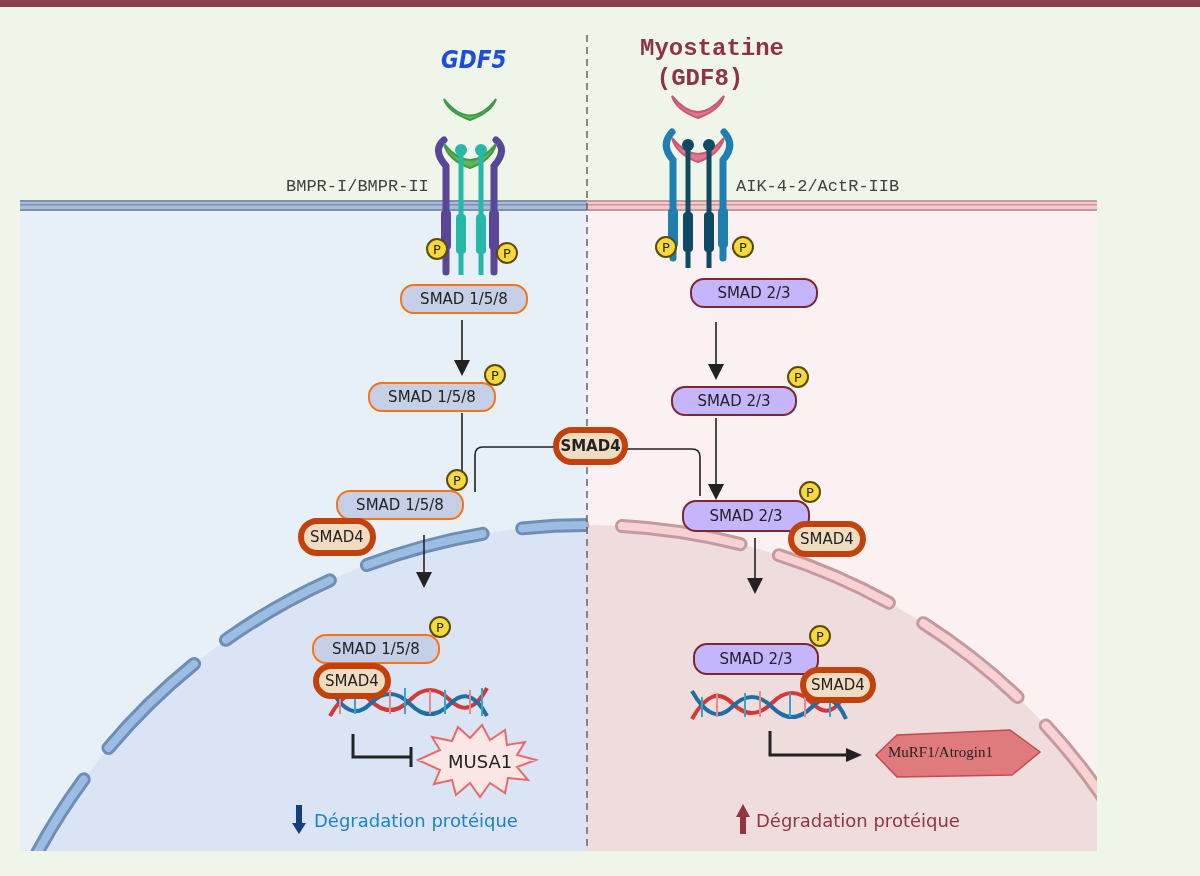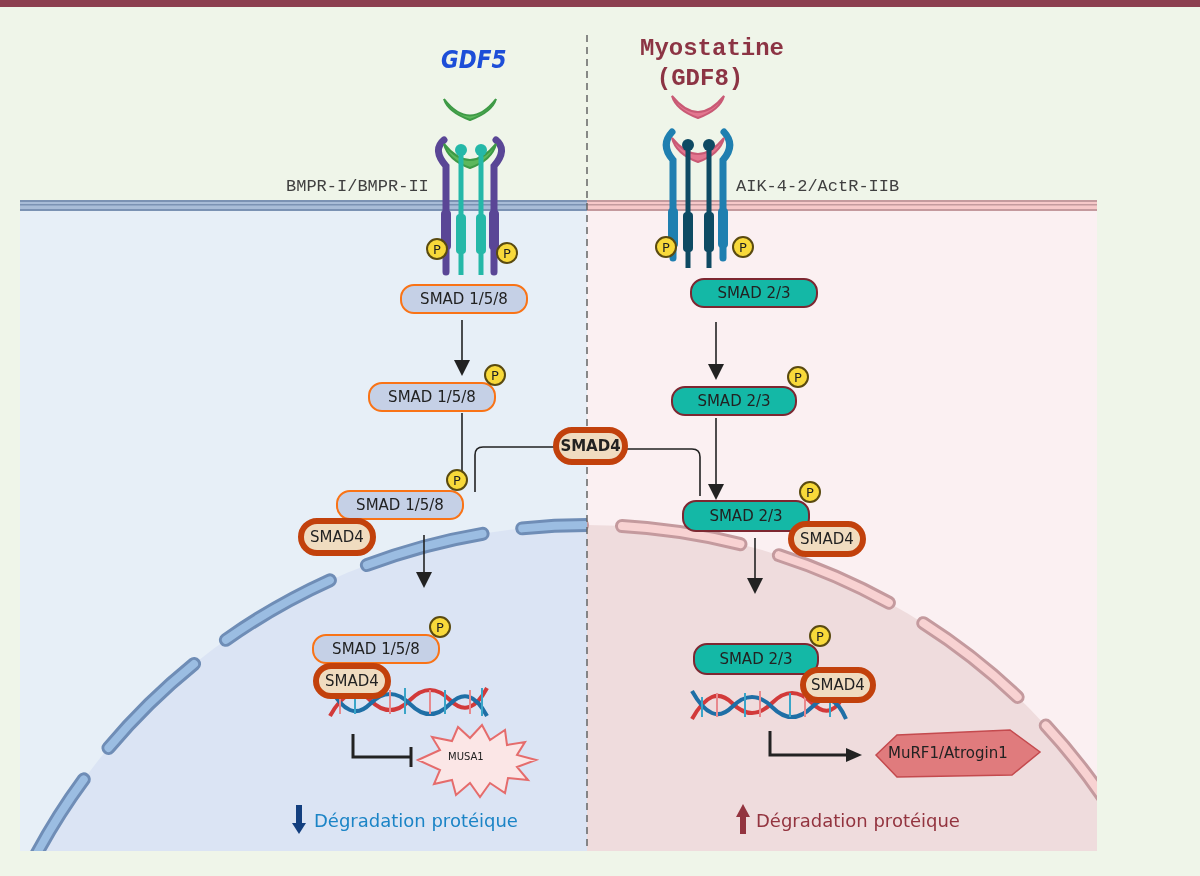--- a/index.html
+++ b/index.html
@@ -5,29 +5,29 @@
   html, body { margin: 0; padding: 0; }
   body { width: 1200px; height: 876px; background: #eff5e9; position: relative; overflow: hidden; font-family: "DejaVu Sans", sans-serif; }
   .topbar { position: absolute; left: 0; top: 0; width: 1200px; height: 7px; background: #8c3f50; }
   svg.diagram { position: absolute; left: 0; top: 0; }
   .lbl { position: absolute; white-space: nowrap; font-family: Liberation Mono, monospace; }
   .title-green { color: #1d4ed8; font-weight: bold; font-size: 24px; font-family: "DejaVu Sans Condensed", "DejaVu Sans", sans-serif; font-style: italic; }
   .title-red { color: #8c3444; font-weight: bold; font-size: 24px; text-align: center; line-height: 30px; }
   .receptor-label { font-size: 17px; color: #404040; }
   .pill { position: absolute; display: flex; align-items: center; justify-content: center; border-radius: 14px; font-size: 15px; color: #222; box-sizing: border-box; }
   .pill.blue { background: #c5d0e6; border: 2px solid #f97316; }
-  .pill.red { background: #14b8a6; border: 2px solid #7d2731; }
+  .pill.red { background: #c4b5fd; border: 2px solid #7d2731; }
   .pill.tan { background: #f0dcc0; border: 6px solid #c2410c; }
   .pill.bold { font-weight: bold; }
   .phos { position: absolute; width: 22px; height: 22px; border-radius: 50%; background: #f8d93a; border: 2px solid #5a4a10; box-sizing: border-box; font-size: 13px; display: flex; align-items: center; justify-content: center; color: #222; }
   .degr { position: absolute; font-size: 18px; }
   .degr.blue { color: #1b84c6; }
   .degr.red { color: #93343f; }
-  .musa { position: absolute; font-size: 10px; color: #222; }
-  .murf { position: absolute; font-size: 15px; color: #222; }
+  .musa { position: absolute; font-size: 18px; color: #222; }
+  .murf { position: absolute; font-size: 15px; color: #222; font-family: Liberation Serif, serif; }
 </style>
 </head>
 <body>
 
 <div class="topbar"></div>
 
 <svg class="diagram" width="1200" height="876" viewBox="0 0 1200 876">
   <defs>
     <clipPath id="clipL">
         <rect x="20" y="200" width="567" height="651"></rect>

